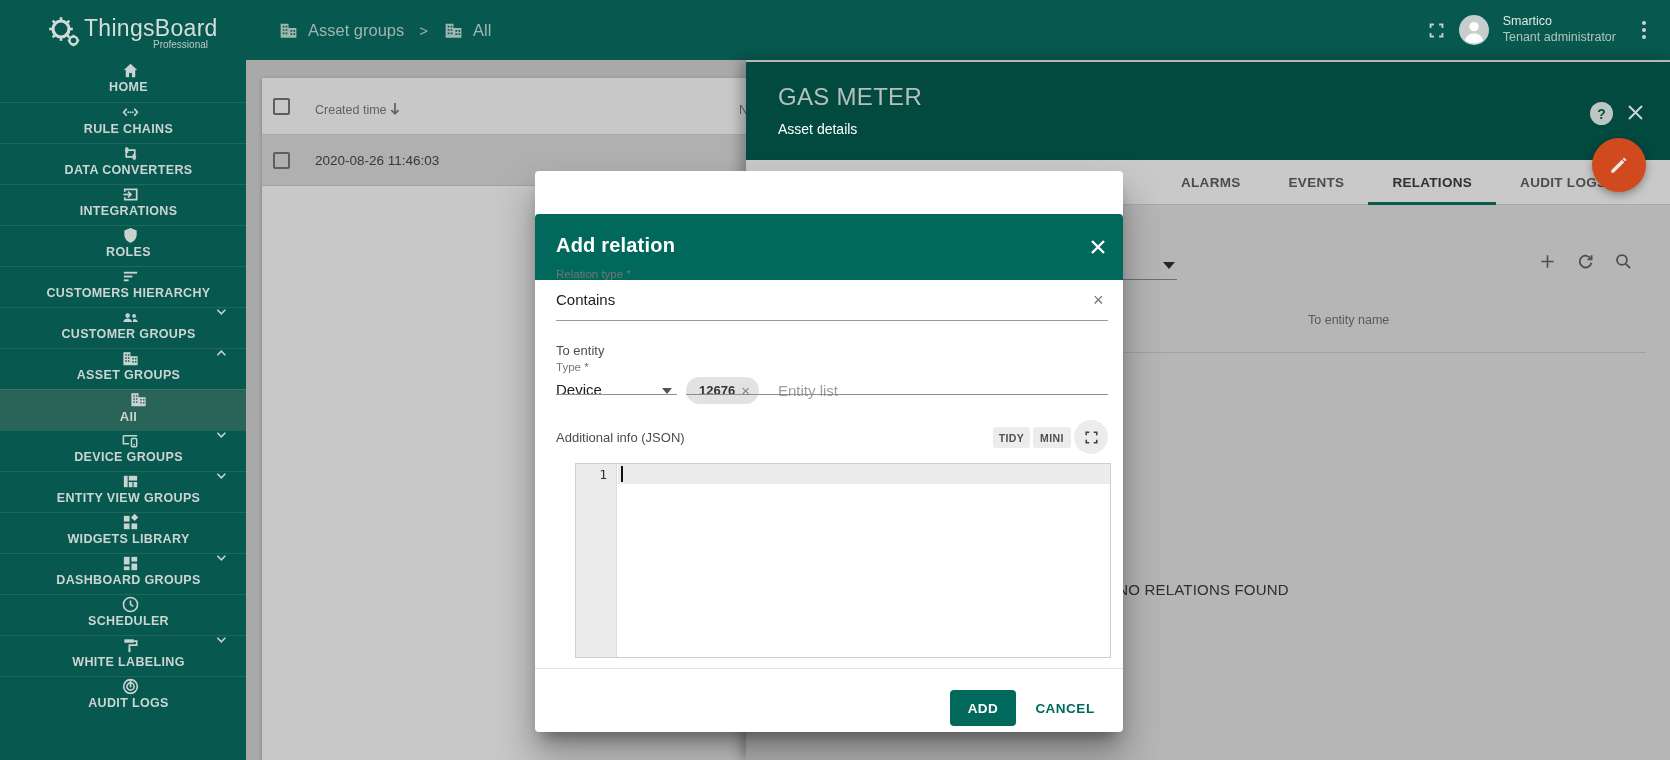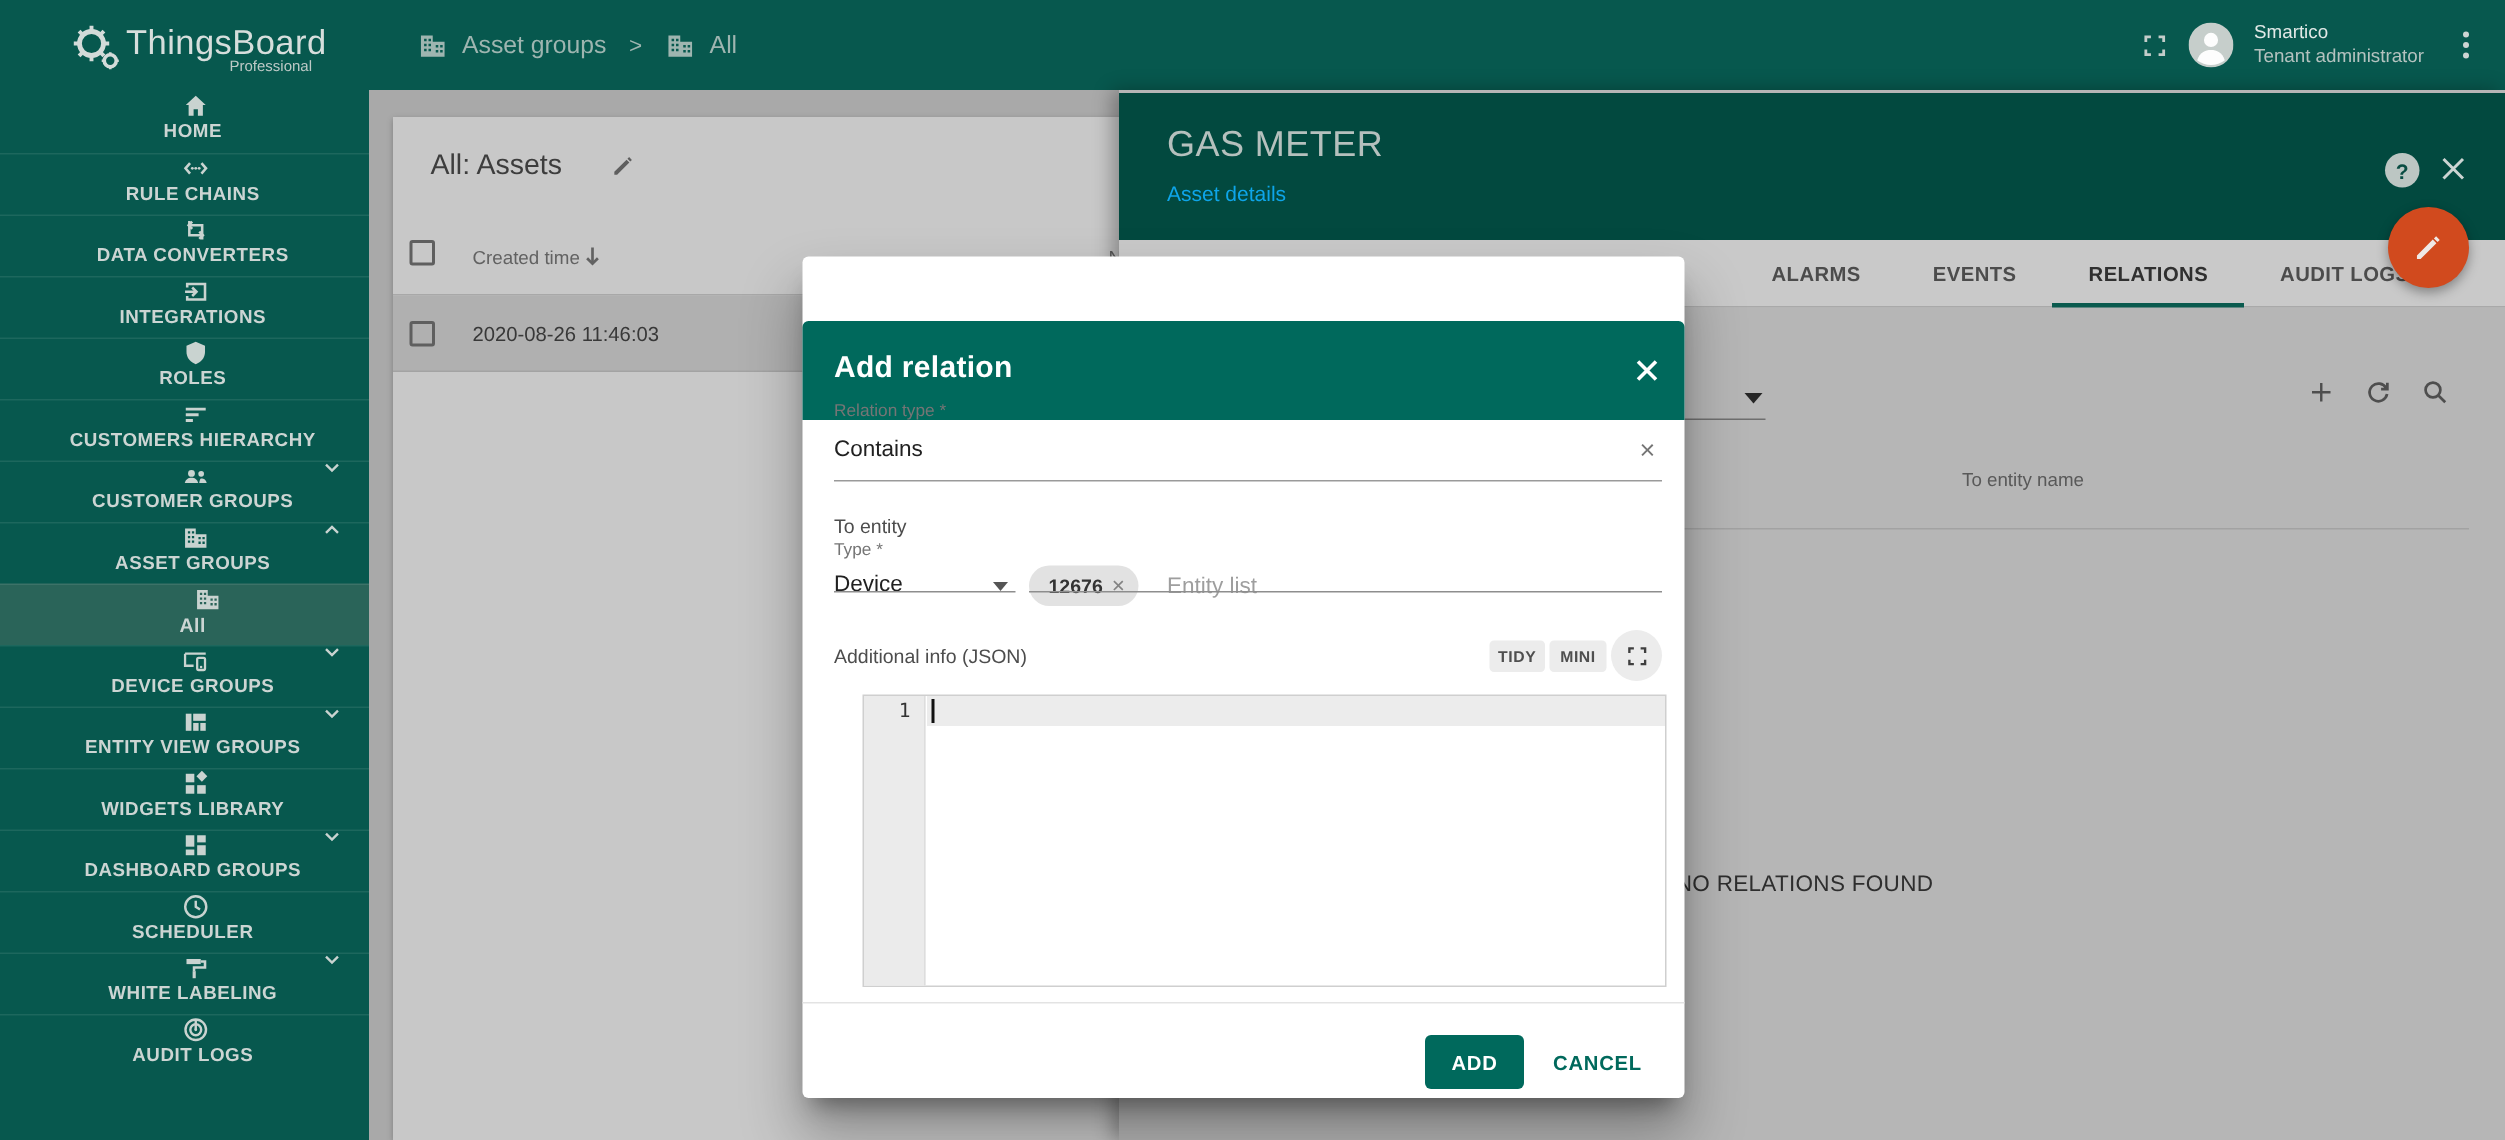--- a/index.html
+++ b/index.html
@@ -48,21 +48,21 @@
   .col-created{position:absolute;left:53px;top:25px;font-size:12.5px;color:#626262;}
   .sort-ic{position:absolute;left:126px;top:23px;width:14px;height:15px;color:#626262;}
   .col-name{position:absolute;left:477px;top:25px;font-size:12.5px;color:#626262;white-space:nowrap;}
   .trow{position:relative;height:51px;background:#b0b0b0;border-bottom:1px solid #a3a3a3;}
   .trow .cb{left:11px;top:17px;}
   .cell-created{position:absolute;left:53px;top:18px;font-size:13.5px;color:#383838;}
   
   .details{position:absolute;left:746px;top:60px;width:924px;height:700px;background:#b6b6b6;box-shadow:-5px 0 12px rgba(0,0,0,.3);z-index:5;}
   .det-header{position:absolute;left:0;top:2px;width:924px;height:98px;background:#02493f;}
   .det-title{position:absolute;left:32px;top:21px;font-size:24px;color:#b5c0bd;letter-spacing:.3px;}
-  .det-sub{position:absolute;left:32px;top:59px;font-size:14px;color:#0ea5e9;}
+  .det-sub{position:absolute;left:32px;top:59px;font-size:14px;color:#ffffff;}
   .help-btn{position:absolute;left:844px;top:40px;width:23px;height:23px;border-radius:50%;background:#bcc6c3;color:#0a4d43;font-size:14px;font-weight:bold;display:flex;align-items:center;justify-content:center;cursor:pointer;}
   .det-close{position:absolute;left:880px;top:41px;width:19px;height:19px;color:#ccd4d2;cursor:pointer;}
   .fab{position:absolute;left:846px;top:78px;width:54px;height:54px;border-radius:50%;background:#d14a1e;box-shadow:0 3px 8px rgba(0,0,0,.35);display:flex;align-items:center;justify-content:center;cursor:pointer;z-index:6;}
   .fab svg{width:22px;height:22px;color:#efe9e6;}
   .tabs-row{position:absolute;left:0;top:100px;width:924px;height:45px;background:#c9c9c9;border-bottom:1px solid #a9a9a9;}
   .tabs{position:absolute;left:411px;top:0;height:45px;display:flex;}
   .tab{height:45px;line-height:45px;padding:0 24px;font-size:13.5px;font-weight:bold;letter-spacing:.3px;color:#4c4c4c;cursor:pointer;position:relative;white-space:nowrap;}
   .tab.active{color:#303030;}
   .tab-underline{position:absolute;left:0;bottom:0;width:100%;height:3px;background:#0a5a4e;}
   .toolbar-caret{position:absolute;left:417px;top:202px;width:0;height:0;border-left:6px solid transparent;border-right:6px solid transparent;border-top:7px solid #262626;}
@@ -376,28 +376,20 @@
               <path d="M10 2.8 V10"></path>
             </svg>
           </span>
         <span class="nav-label">AUDIT LOGS</span>
       </div>
 
     </div>
   </div>
 
   <div class="assets-card">
-    <div class="assets-title-row">
-      <span class="assets-title">All: Assets</span>
-      <span class="assets-edit">
-          <svg viewBox="0 0 20 20" fill="currentColor">
-            <path d="M3 14.8 V17 H5.2 L14.8 7.4 L12.6 5.2 Z M16.8 5.4 L14.6 3.2 L13.3 4.5 L15.5 6.7 Z"></path>
-          </svg>
-        </span>
-    </div>
     <div class="thead-row">
       <span class="cb"></span>
       <span class="col-created">Created time</span>
       <span class="sort-ic">
           <svg viewBox="0 0 14 15" fill="none" stroke="currentColor" stroke-width="1.8">
             <path d="M7 2 V12.5"></path>
             <path d="M3.4 9.2 L7 12.8 L10.6 9.2"></path>
           </svg>
         </span>
       <span class="col-name">Name</span>

